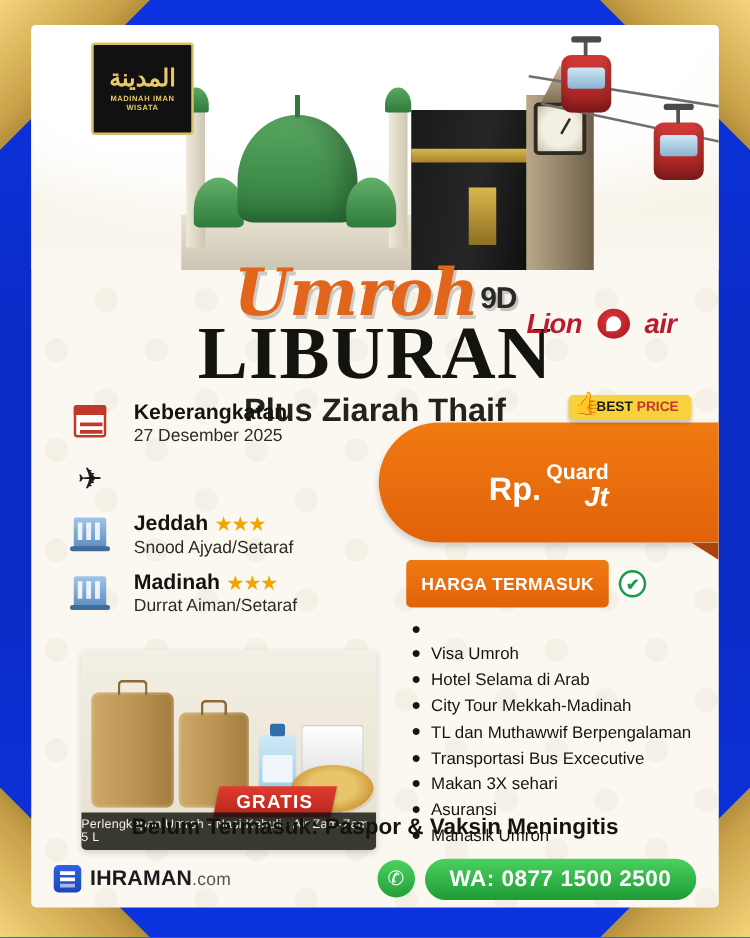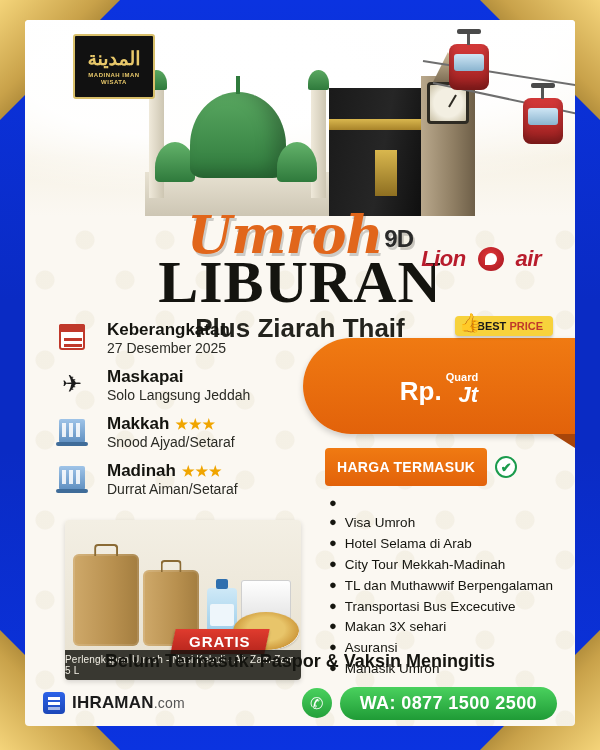--- a/index.html
+++ b/index.html
@@ -163,21 +163,21 @@
   }
   .cc::before{
     content:""; position:absolute; left: 18px; top: -12px; width: 3px; height: 13px; background:#555;
   }
   .cc::after{
     content:""; position:absolute; left: 8px; top: -15px; width: 24px; height: 5px;
     background:#4a4a4a; border-radius: 2px;
   }
   
   .logo-box {
-    position:absolute; left: 48px; top: 14px; width: 82px; height: 65px;
+    position:absolute; left: 48px; top: 14px; width: 82px; height: 74px;
     background: #111; border: 2px solid #d8bf6a; border-radius: 3px;
     display:flex; flex-direction:column; align-items:center; justify-content:center; gap:2px;
   }
   .logo-mark {
     color:#e8c86a; font-size: 19px; font-weight:700; letter-spacing:1px;
   }
   .logo-text { color:#e8c86a; font-size:6px; font-weight:700; letter-spacing:.5px; text-align:center; line-height:1.25;}
 
   
   .titles { position: relative; text-align:center; margin-top: -6px; }
@@ -269,21 +269,21 @@
   .price-inner {
     position:absolute; inset:0; display:flex; align-items:center; justify-content:center; gap:4px;
     color:#fff;
   }
   .p-rp { font-size: 26px; font-weight: 700; margin-top: 10px; }
   .p-num {
     font-family: "Liberation Serif", serif;
     font-size: 62px; font-weight: 700; line-height: 1; letter-spacing: -1px;
   }
   .p-side { display:flex; flex-direction:column; align-items:flex-start; line-height:1.05; margin-top:6px;}
-  .p-quard { font-size: 11px; font-weight: 700; }
+  .p-quard { font-size: 17px; font-weight: 700; }
   .p-jt { font-size: 22px; font-weight: 700; font-style: italic; align-self:flex-end; }
   .best-price {
     position:absolute; right: 22px; top: -22px;
     background:#f7d23c; color:#1a1a1a; font-size: 11px; font-weight:700;
     padding: 4px 10px 4px 22px; border-radius: 4px; box-shadow: 0 2px 3px rgba(0,0,0,.2);
   }
   .best-price .bp-price { color:#c0392b; }
   .thumb {
     position:absolute; left: 4px; top: -4px; font-size: 18px;
   }
@@ -477,34 +477,28 @@
           <div class="itxt-title">
               <span>Keberangkatan</span>
             </div>
           <div class="itxt-sub">27 Desember 2025</div>
         </div>
       </div>
       <div class="irow">
         <div class="ico">
             <span class="ico-plane">✈</span>
           </div>
-        <div>
-          <div class="itxt-title">
-              <span>Maskapai</span>
-            </div>
-          <div class="itxt-sub">Solo Langsung Jeddah</div>
-        </div>
       </div>
       <div class="irow">
         <div class="ico">
             <div class="ico-hotel"></div>
           </div>
         <div>
           <div class="itxt-title">
-            <span>Makkah</span>
+            <span>Jeddah</span>
             <span class="stars">★★★</span>
           </div>
           <div class="itxt-sub">Snood Ajyad/Setaraf</div>
         </div>
       </div>
       <div class="irow">
         <div class="ico">
             <div class="ico-hotel"></div>
           </div>
         <div>

